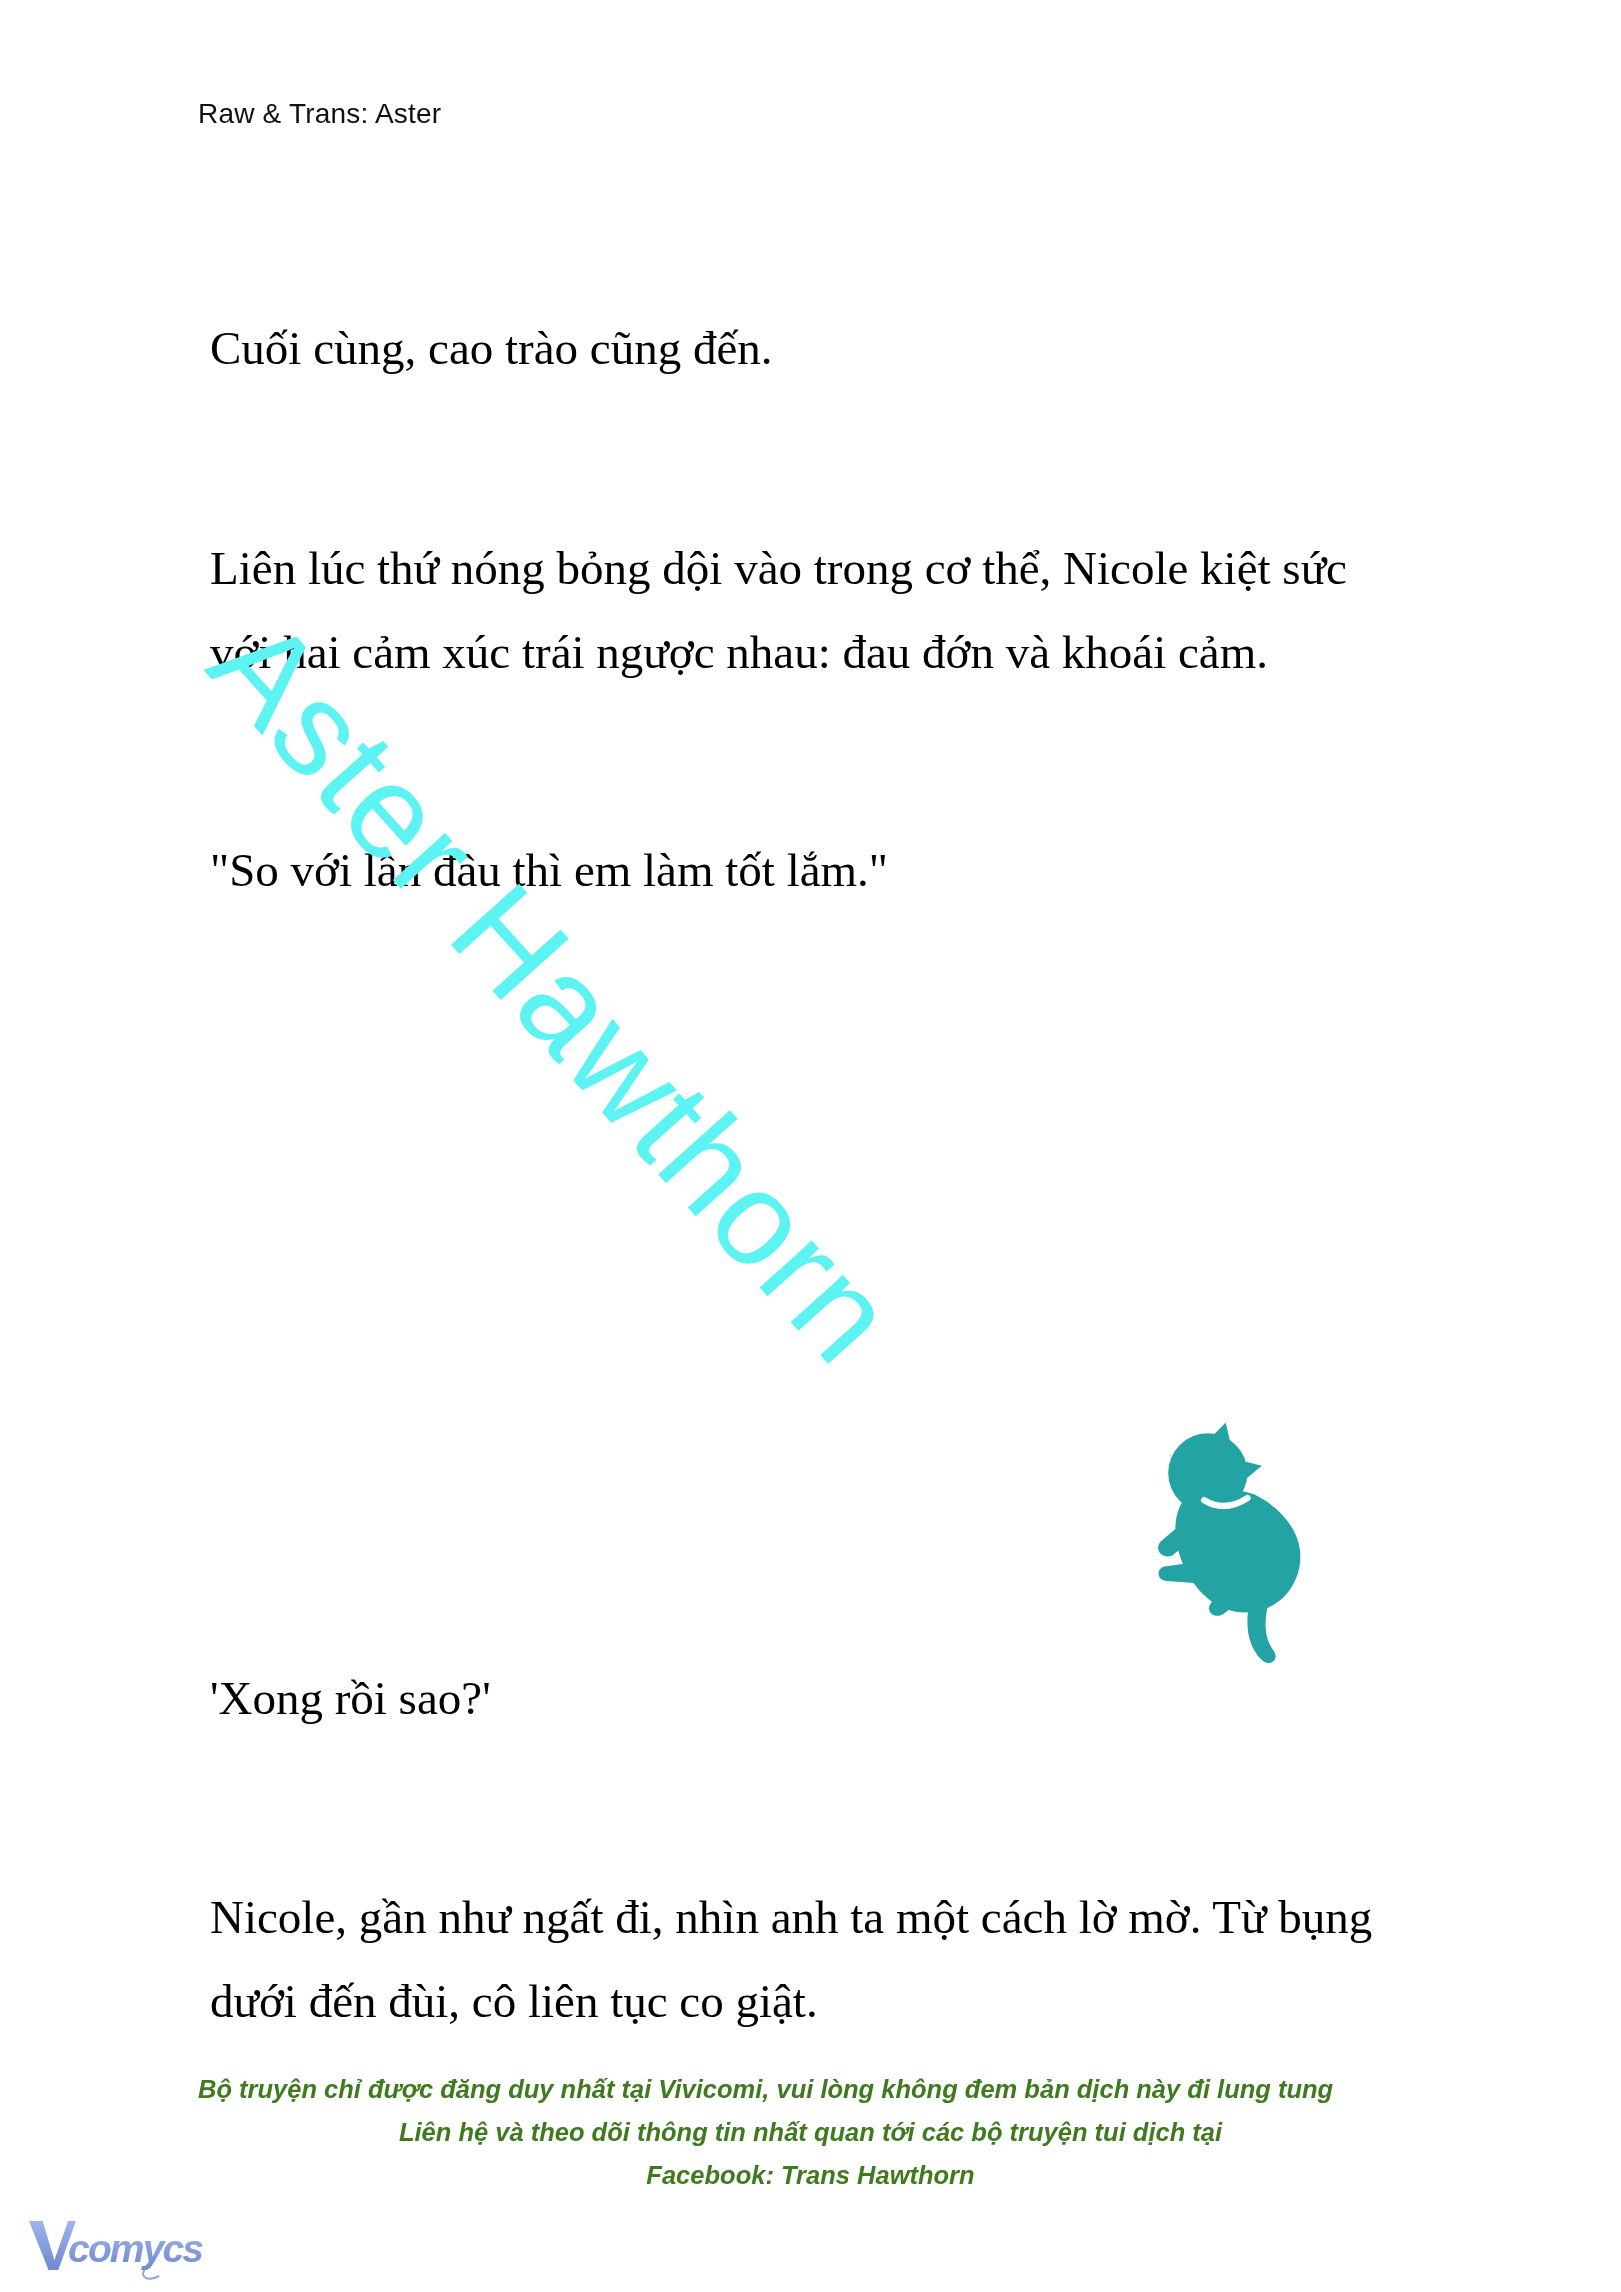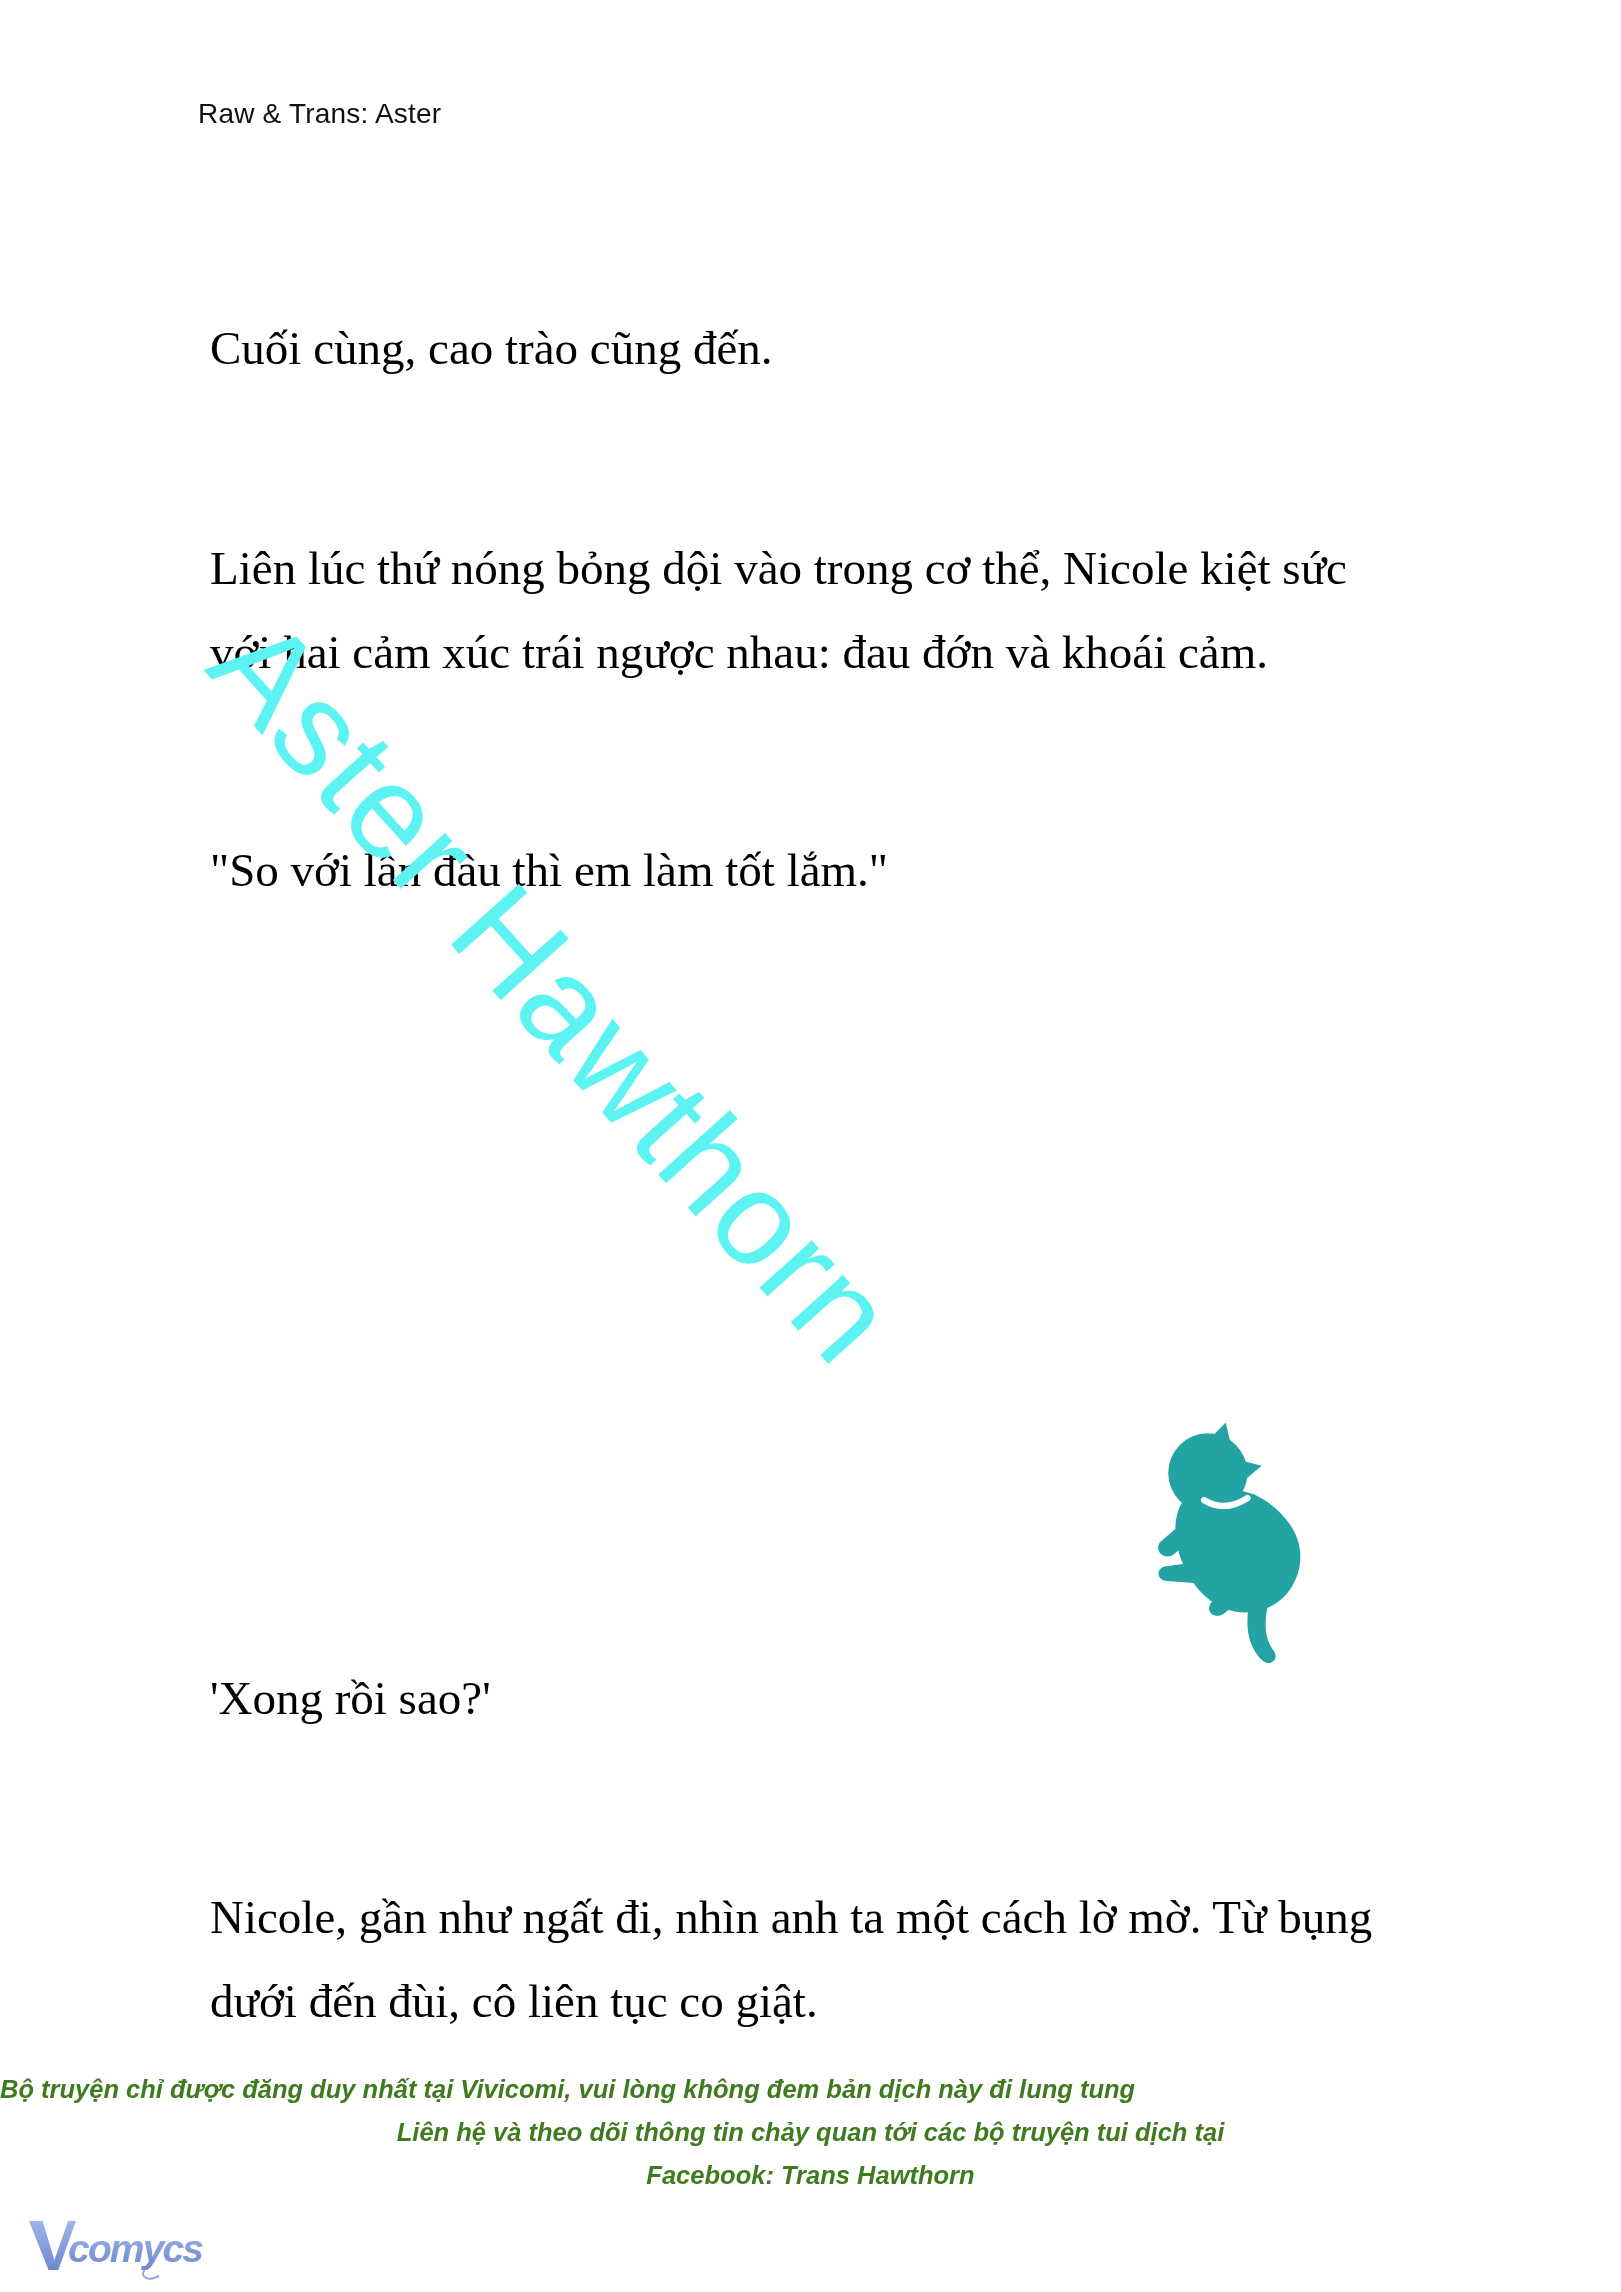--- a/index.html
+++ b/index.html
@@ -74,20 +74,21 @@
       font-size: 25.5px;
       color: #3f7a1f;
       text-align: center;
       line-height: 43px;
     }
     .footer .line {
       display: block;
     }
     .footer .line-0 {
       text-align: left;
+      padding-left: 198px;
     }
     .logo {
       position: absolute;
       left: 27.4px;
       top: 2213px;
       width: 225px;
       height: 69px;
       z-index: 3;
     }
   </style>
@@ -126,21 +127,21 @@
       <path d="M140,225 L120,250 C110,262 125,275 138,265 L170,240 Z"></path>
 
       <path d="M175,240 C165,280 170,310 190,330 C200,340 215,330 207,318 C190,295 195,270 200,245 Z"></path>
     </g>
 
     <path d="M110,108 C130,120 150,118 170,105" stroke="#ffffff" stroke-width="9" fill="none" stroke-linecap="round"></path>
   </svg>
 
   <div class="footer">
     <span class="line line-0">Bộ truyện chỉ được đăng duy nhất tại Vivicomi, vui lòng không đem bản dịch này đi lung tung</span>
-    <span class="line">Liên hệ và theo dõi thông tin chảy quan tới các bộ truyện tui dịch tại</span>
+    <span class="line">Liên hệ và theo dõi thông tin nhất quan tới các bộ truyện tui dịch tại</span>
     <span class="line">Facebook: Trans Hawthorn</span>
   </div>
 
   <svg class="logo" viewBox="0 0 230 70" xmlns="http://www.w3.org/2000/svg">
     <defs>
       <linearGradient id="lg" x1="0" y1="0" x2="0" y2="1">
         <stop offset="0" stop-color="#9fb4ea"></stop>
         <stop offset="1" stop-color="#6f88cf"></stop>
       </linearGradient>
     </defs>

